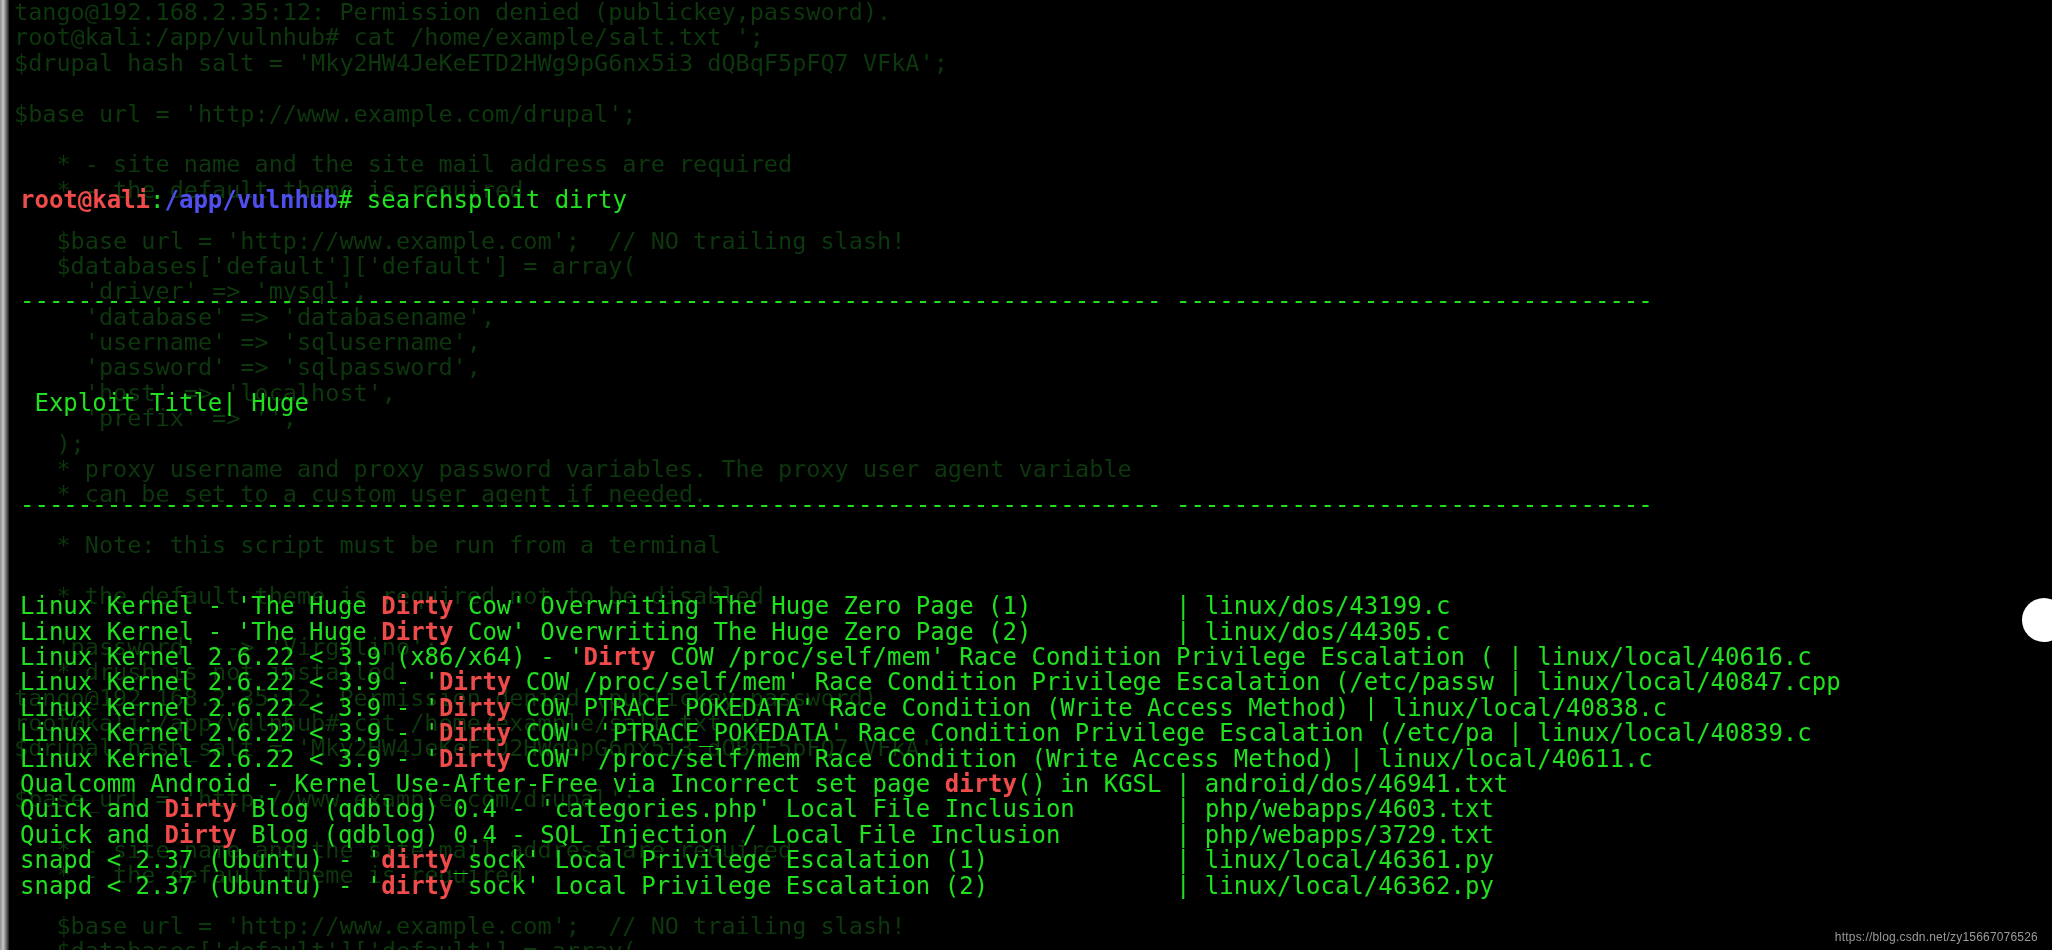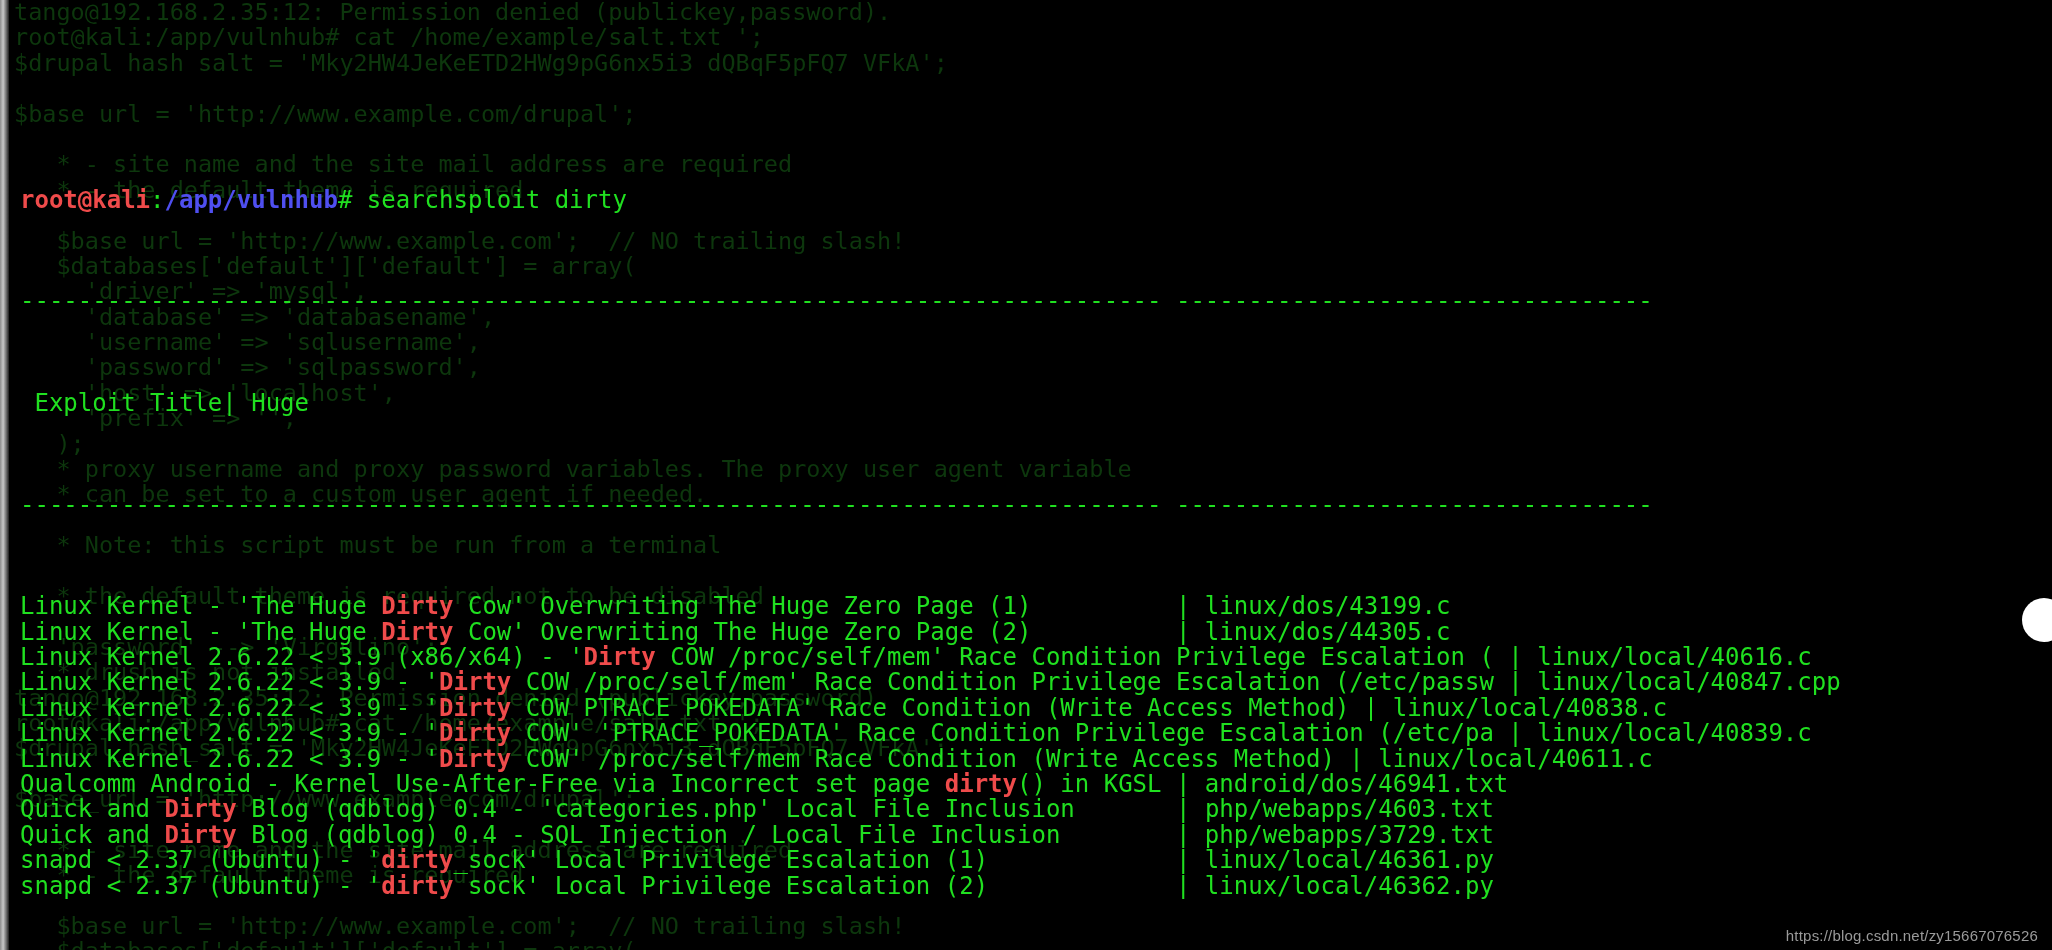--- a/index.html
+++ b/index.html
@@ -88,21 +88,21 @@
     z-index: 30;
   }
 
   .watermark {
     position: absolute;
     right: 14px;
     bottom: 6px;
     z-index: 35;
     color: #9a9a9a;
     font-family: "Liberation Sans", sans-serif;
-    font-size: 15px;
+    font-size: 12px;
     letter-spacing: 0.2px;
   }
 </style>
 </head>
 <body>
 
 <div id="terminal">
 
   <div class="left-edge"></div>
 

